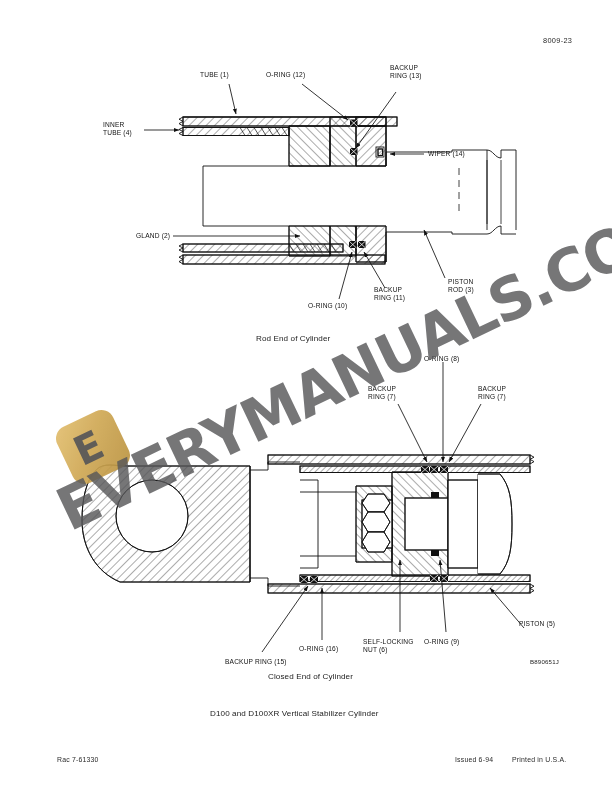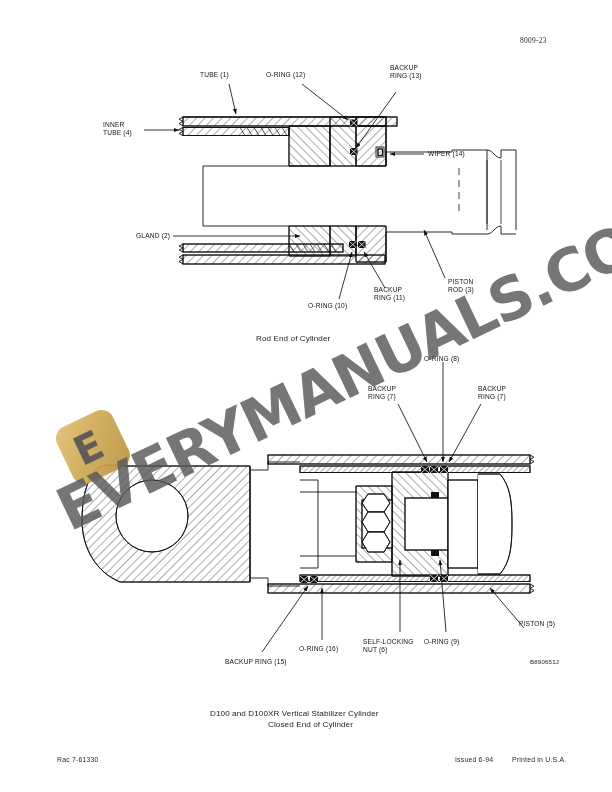--- a/index.html
+++ b/index.html
@@ -34,21 +34,21 @@
            opacity:.93;}
   .wm-logo .e{position:absolute;left:13px;top:9px;font-family:"DejaVu Sans",sans-serif;
               font-weight:700;font-size:40px;color:#4a4a4c;opacity:.92;
               line-height:42px;}
 </style>
 </head>
 <body>
 
 <div class="page">
 
-  <div class="pgnum" style="left:520px;top:36px;font-family:Liberation Serif, serif;">8009-23</div>
+  <div class="pgnum" style="left:543px;top:36px;">8009-23</div>
 
   <svg class="draw">
     <defs>
 
       <pattern id="h45" width="6" height="6" patternUnits="userSpaceOnUse" patternTransform="rotate(45)">
         <line x1="0" y1="0" x2="0" y2="6" stroke="#111" stroke-width="0.7"></line>
       </pattern>
       <pattern id="h45f" width="4" height="4" patternUnits="userSpaceOnUse" patternTransform="rotate(45)">
         <line x1="0" y1="0" x2="0" y2="4" stroke="#111" stroke-width="0.7"></line>
       </pattern>
@@ -294,21 +294,21 @@
 
   <div class="lbl" style="left:363px;top:638px;">SELF-LOCKING
 NUT (6)</div>
 
   <div class="lbl" style="left:424px;top:638px;">O-RING (9)</div>
 
   <div class="lbl" style="left:519px;top:620px;">PISTON (5)</div>
 
   <div class="figcode" style="left:530px;top:658px;">B890651J</div>
 
-  <div class="cap" style="left:268px;top:720px;">Closed End of Cylinder</div>
+  <div class="cap" style="left:268px;top:672px;">Closed End of Cylinder</div>
 
   <div class="cap" style="left:210px;top:709px;">D100 and D100XR Vertical Stabilizer Cylinder</div>
 
   <div class="wm">
     <div class="wm-logo">
       <div class="e">E</div>
     </div>
     <div class="wm-txt">EVERYMANUALS.COM</div>
   </div>
 

